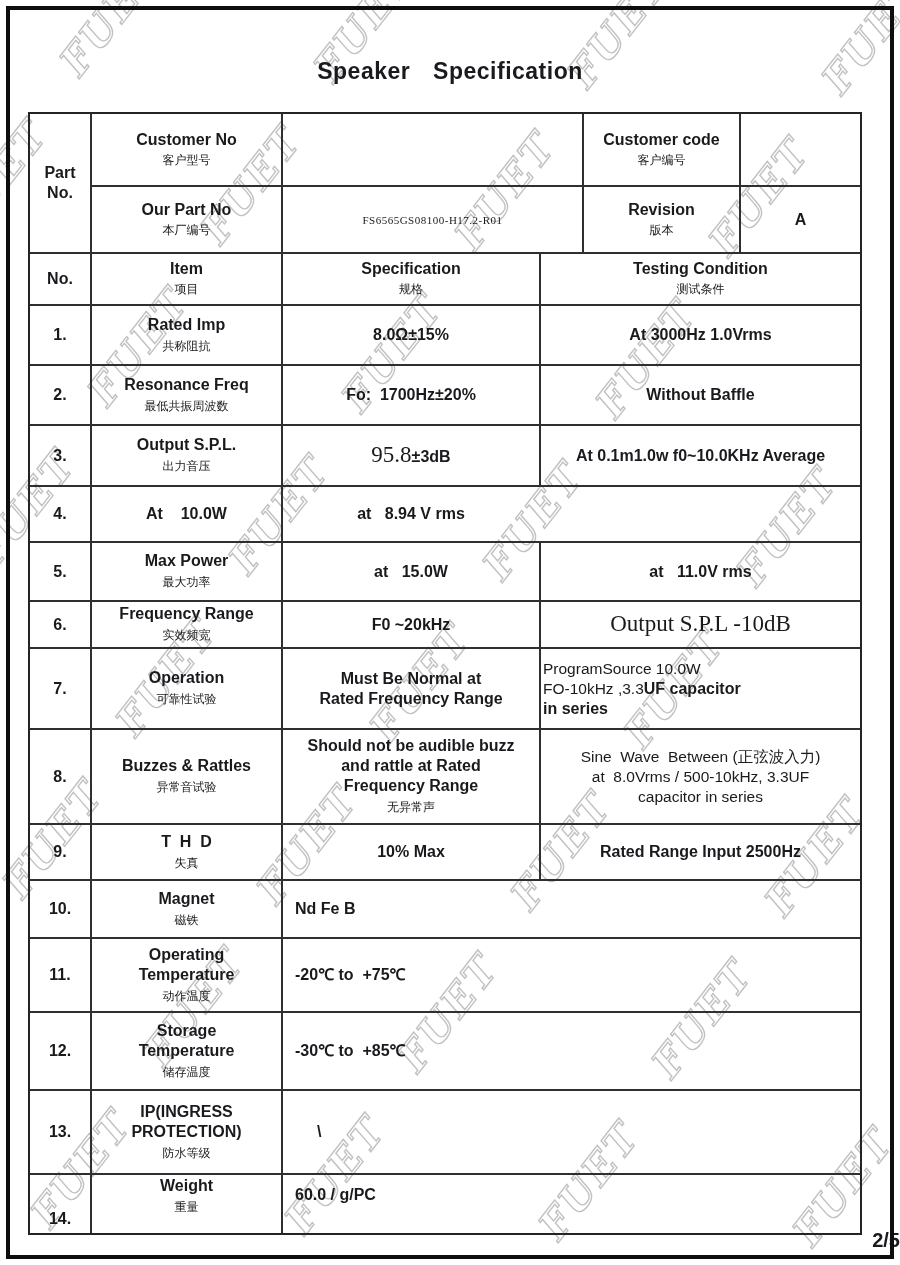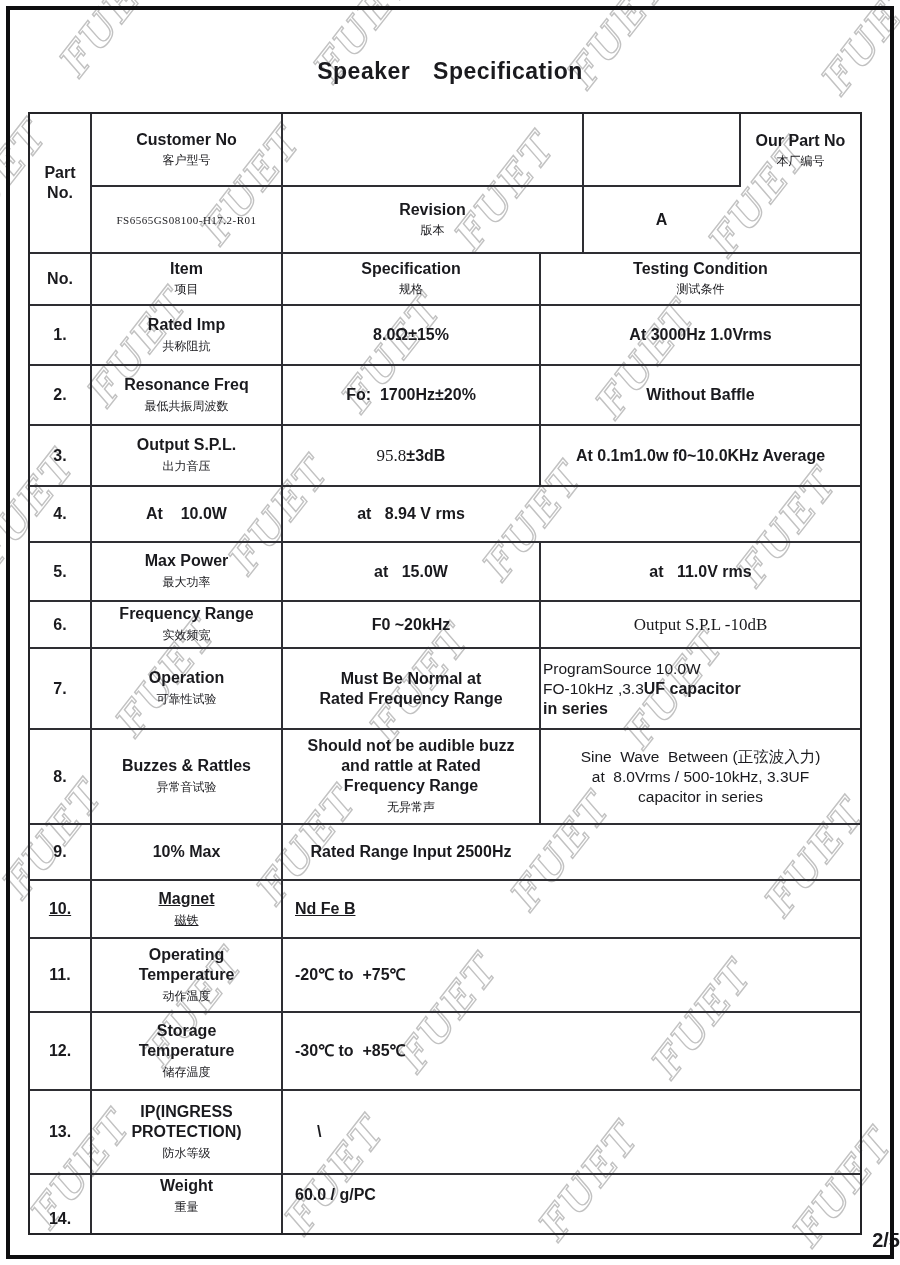--- a/index.html
+++ b/index.html
@@ -44,21 +44,21 @@
   .hdr-grid .r1 { border-bottom:2px solid #2e2e33; }
   .trow {
     display:grid; grid-template-columns:60px 191px 258px 1fr;
     border-top:2px solid #2e2e33;
   }
   .trow.merged { grid-template-columns:60px 191px 1fr; }
   .trow .cell:first-child { border-left:none; }
   .line { line-height:20px; white-space:pre-wrap; }
   .seg-en   { font-size:16px; font-weight:bold; }
   .seg-zh   { font-size:12px; font-weight:400; }
-  .seg-serif{ font-family:"Liberation Serif","DejaVu Serif",serif; font-size:17px; font-weight:400; }
+  .seg-serif{ font-family:"Liberation Serif","DejaVu Serif",serif; font-size:23px; font-weight:400; }
   .seg-regular { font-size:15.5px; font-weight:400;margin-top:18px; }
   .serif-val { font-family:"Liberation Serif","DejaVu Serif",serif; font-size:11px; font-weight:400; letter-spacing:.5px; }
   .value-cell { align-items:flex-start; text-align:left; padding-left:12px; }
   .value-cell.pad-wide { padding-left:34px; }
   .align-left { align-items:flex-start; text-align:left; padding-left:2px; }
   .bottom-row .no-cell   { justify-content:flex-end; padding-bottom:4px; }
   .bottom-row .item-cell { justify-content:flex-start; padding-top:1px; }
   .bottom-row .value-cell{ justify-content:center; padding-bottom:20px; }
   
   .page-num {
@@ -115,20 +115,24 @@
     </div>
 
     <div class="cell r1">
       <div class="line seg-en">Customer No</div>
       <div class="line seg-zh">客户型号</div>
     </div>
     <div class="cell r1">
       <div class="line seg-en"></div>
     </div>
     <div class="cell r1">
+      <div class="line seg-en">Customer code</div>
+      <div class="line seg-zh">客户编号</div>
+    </div>
+    <div class="cell r1">
       <div class="line seg-en"></div>
     </div>
 
     <div class="cell">
       <div class="line seg-en">Our Part No</div>
       <div class="line seg-zh">本厂编号</div>
     </div>
     <div class="cell">
       <div class="line serif-val">FS6565GS08100-H17.2-R01</div>
     </div>
@@ -281,28 +285,32 @@
         <div class="cell test-cell">
           <div class="line"><span class="seg-regular">Sine  Wave  Between (正弦波入力)</span></div>
           <div class="line"><span class="seg-regular">at  8.0Vrms / 500-10kHz, 3.3UF</span></div>
           <div class="line"><span class="seg-regular">capacitor in series</span></div>
         </div>
       </div>
       <div class="trow" style="min-height: 54px;">
         <div class="cell no-cell">
           <div class="line"><span class="seg-en">9.</span></div>
         </div>
+        <div class="cell item-cell">
+          <div class="line"><span class="seg-en">T  H  D</span></div>
+          <div class="line"><span class="seg-zh">失真</span></div>
+        </div>
         <div class="cell spec-cell">
           <div class="line"><span class="seg-en">10% Max</span></div>
         </div>
         <div class="cell test-cell">
           <div class="line"><span class="seg-en">Rated Range Input 2500Hz</span></div>
         </div>
       </div>
-      <div class="trow merged" style="min-height: 56px; text-decoration: underline;">
+      <div class="trow merged" style="min-height: 56px;">
         <div class="cell no-cell">
           <div class="line"><span class="seg-en">10.</span></div>
         </div>
         <div class="cell item-cell">
           <div class="line"><span class="seg-en">Magnet</span></div>
           <div class="line"><span class="seg-zh">磁铁</span></div>
         </div>
         <div class="cell value-cell">
           <div class="line"><span class="seg-en">Nd Fe B</span></div>
         </div>

